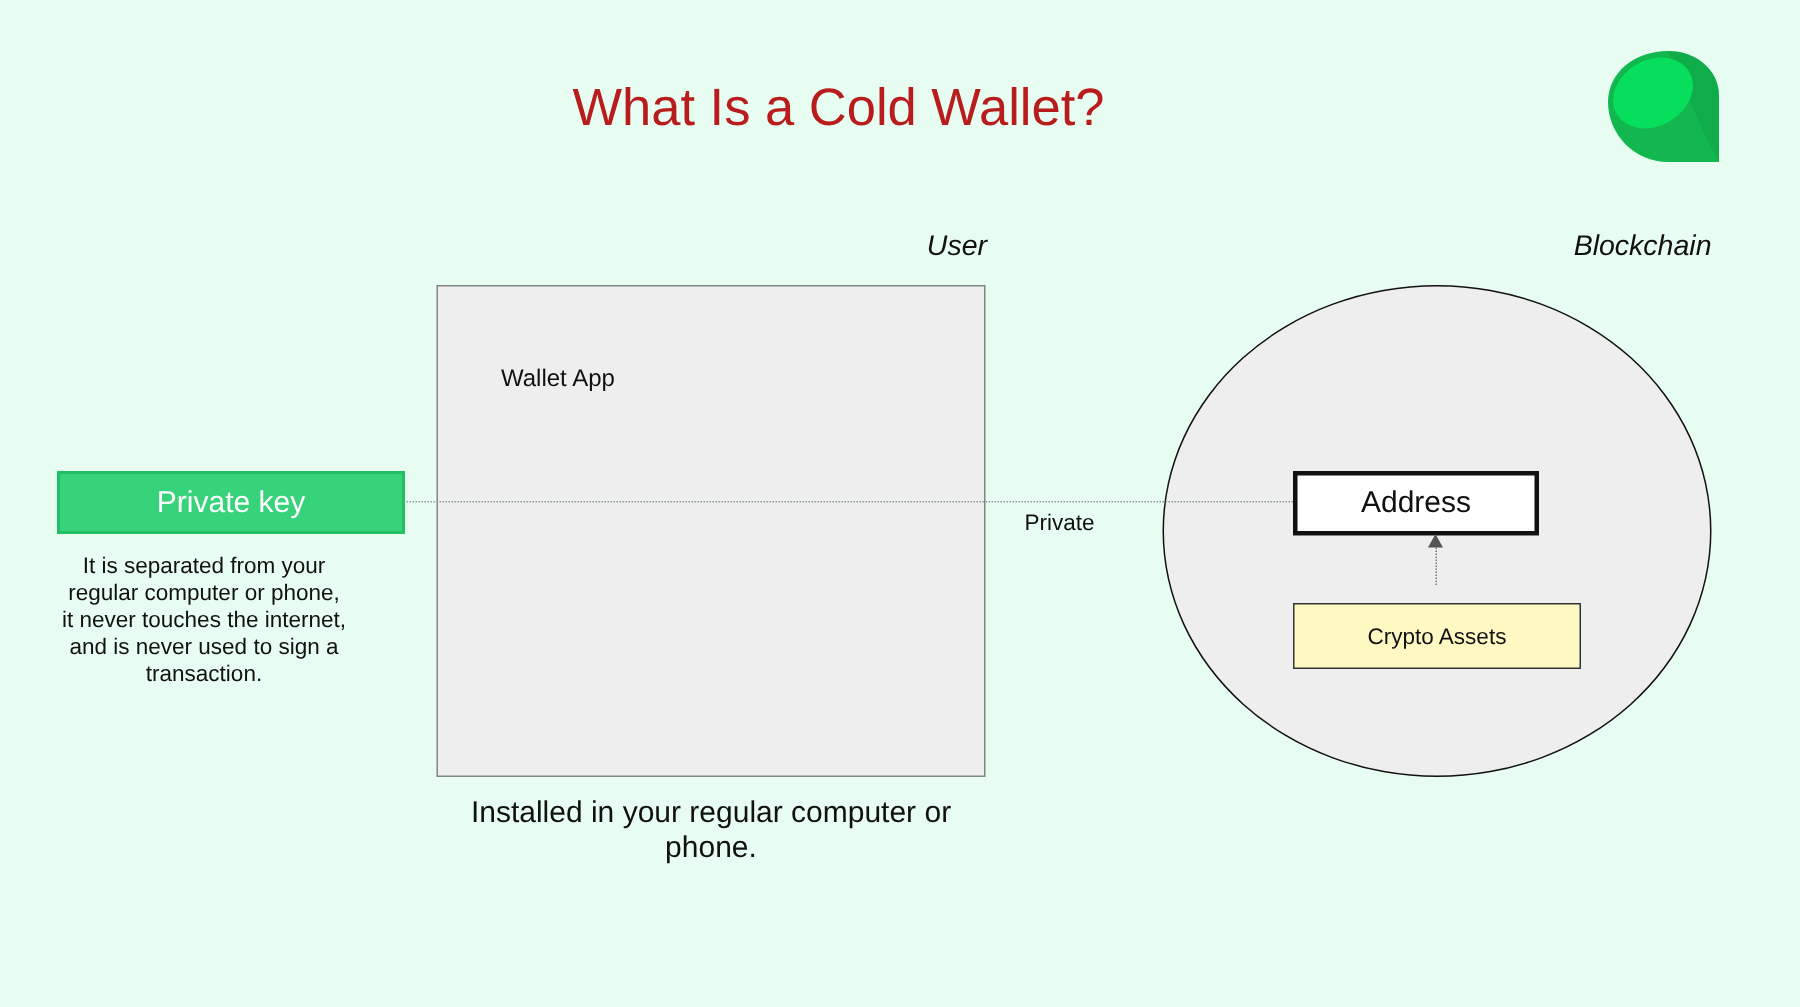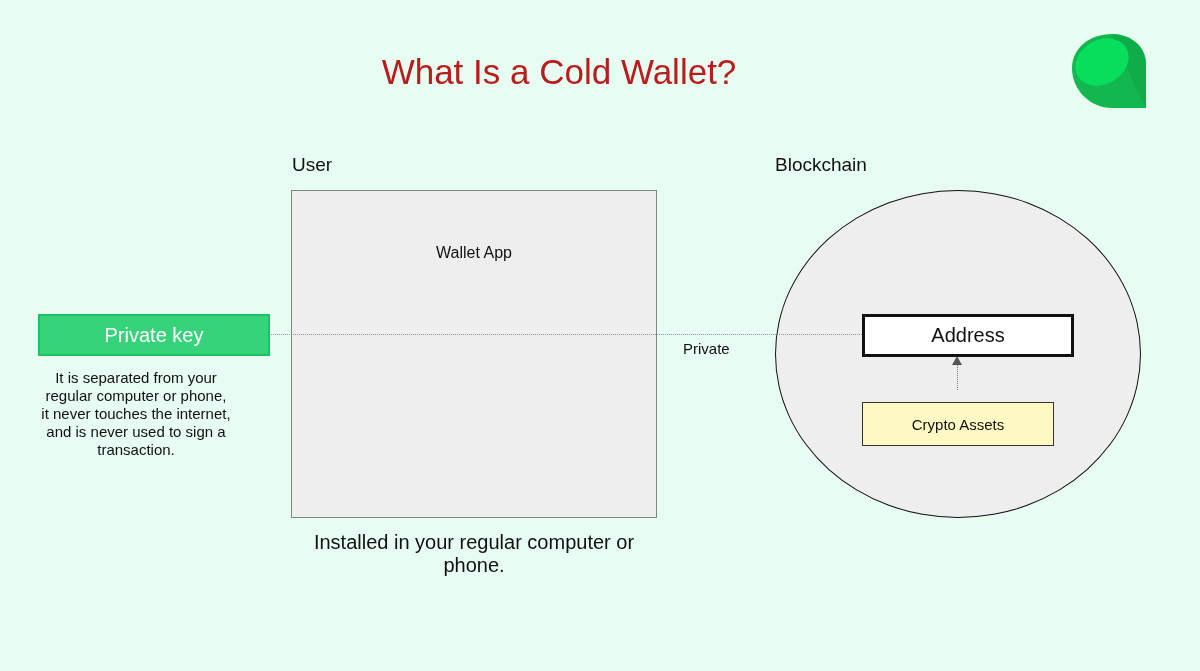--- a/index.html
+++ b/index.html
@@ -1,32 +1,32 @@
 <!DOCTYPE html>
 <html><head>
 <meta charset="utf-8">
 <style>
   html, body { margin:0; padding:0; }
   body { width:1200px; height:671px; background:#e8fdf1; position:relative; overflow:hidden;
          font-family:"Liberation Sans", "DejaVu Sans", sans-serif; color:#111; }
   .abs { position:absolute; }
   .title { left:0; width:1118px; top:52px; text-align:center; font-size:35px; color:#b91c1c; }
   .logo { left:1072px; top:34px; width:74px; height:74px; }
-  .col-label { font-size:19px; text-align:left; }
+  .col-label { font-size:19px; text-align:right;font-style:italic; }
   .user-label { left:292px; width:366px; top:154px; }
   .chain-label { left:775px; width:366px; top:154px; }
   .app-box { left:291px; top:190px; width:366px; height:328px; background:#eeeeee; border:1.5px solid #7f8785; box-sizing:border-box; }
-  .app-label { left:291px; width:366px; top:244px; text-align:center; font-size:16px; }
+  .app-label { left:291px; width:366px; top:244px; font-size:16px;padding-left:43px; }
   .installed { left:291px; width:366px; top:531px; text-align:center; font-size:20px; }
   .circle { left:775px; top:190px; width:366px; height:328px; border-radius:50%; background:#eeeeee; border:1.5px solid #111; box-sizing:border-box; }
   .dotted-line { left:232px; top:334px; width:630px; height:0; border-top:1.5px dotted #8a9a96; }
   .pk-btn { left:38px; top:314px; width:232px; height:42px; background:#36d37b; border:2px solid #22c064; box-sizing:border-box; color:#fff; font-size:20px; display:flex; align-items:center; justify-content:center; }
   .pk-desc { left:40px; width:192px; top:369px; text-align:center; font-size:15px; line-height:18px; }
   .internet { left:683px; top:340px; font-size:15px; }
-  .address { left:862px; top:314px; width:212px; height:43px; background:#fff; border:3px solid #111; box-sizing:border-box; font-size:20px; display:flex; align-items:center; justify-content:center; }
+  .address { left:862px; top:314px; width:164px; height:43px; background:#fff; border:3px solid #111; box-sizing:border-box; font-size:20px; display:flex; align-items:center; justify-content:center; }
   .assets { left:862px; top:402px; width:192px; height:44px; background:#fef9c3; border:1.5px solid #333; box-sizing:border-box; font-size:15px; display:flex; align-items:center; justify-content:center; }
   .arrow-line { left:957px; top:362px; width:0; height:28px; border-left:1.5px dotted #6a7a76; }
   .arrow-head { left:952px; top:356px; width:0; height:0; border-left:5px solid transparent; border-right:5px solid transparent; border-bottom:9px solid #555; }
 </style>
 </head>
 <body>
 
 <div class="abs title">What Is a Cold Wallet?</div>
 
 <svg class="abs logo" viewBox="0 0 74 74">

